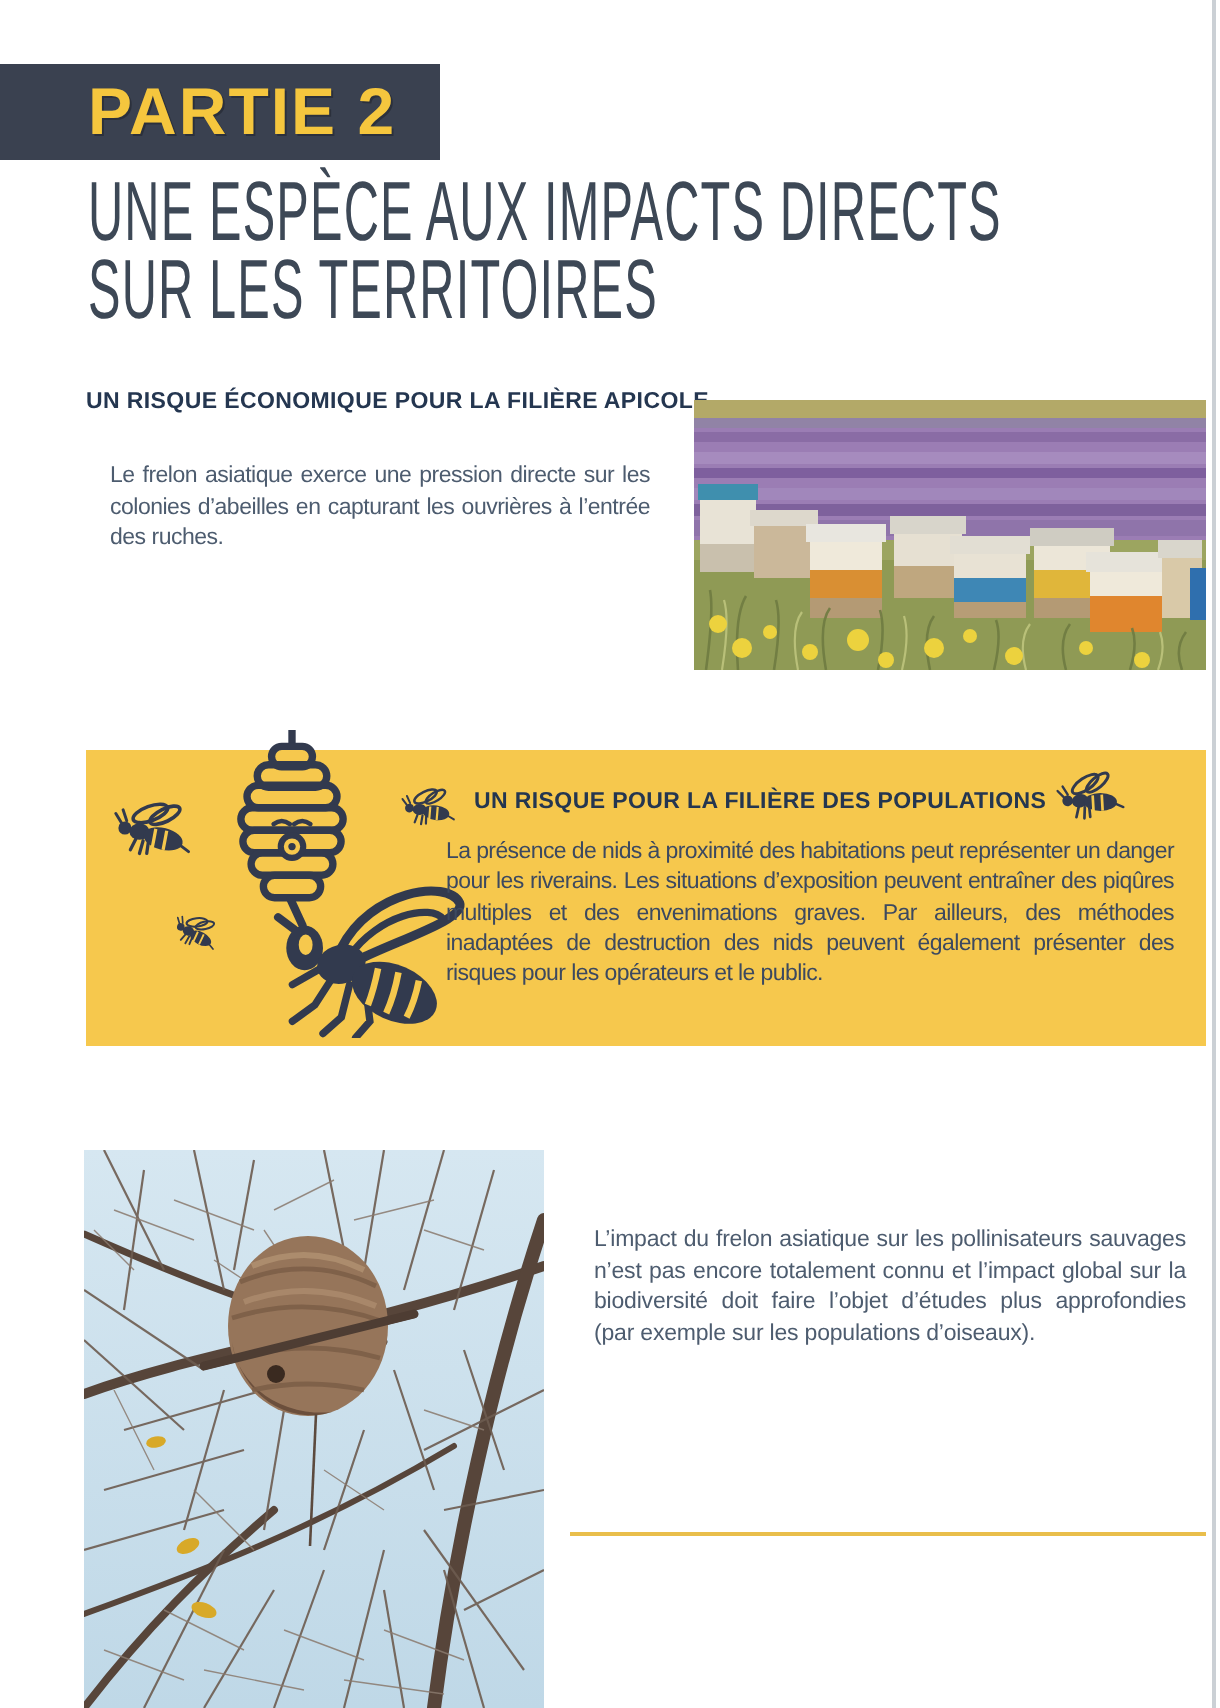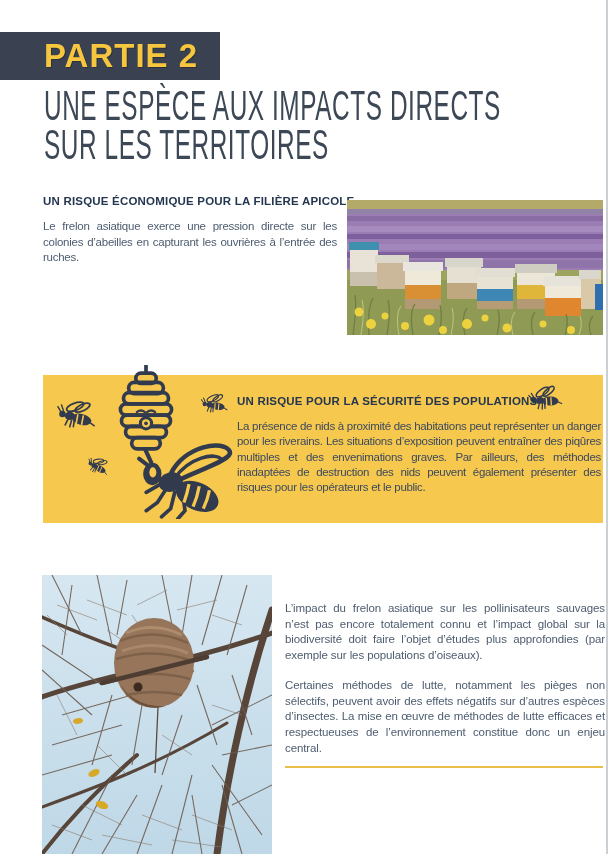--- a/index.html
+++ b/index.html
@@ -13,30 +13,30 @@
     color:#f5c63e;letter-spacing:1px;text-shadow:1px 1px 0 rgba(0,0,0,.25);white-space:nowrap;}
 
   .doc-title{position:absolute;left:44px;top:86px;color:#3d4856;font-weight:400;
     transform:scaleX(.58);transform-origin:left top;white-space:nowrap;
     font-size:42px;line-height:39px;letter-spacing:1px;}
 
   .sec-heading{position:absolute;font-size:11.5px;font-weight:700;color:#243650;
     letter-spacing:.2px;white-space:nowrap;}
   .body-text{position:absolute;font-size:11.5px;line-height:15.7px;color:#4d5c6f;
     text-align:justify;letter-spacing:-.25px;}
-  .body-text p{margin:0;}
+  .body-text p{margin:12px;}
   .body-text p.gap{margin-top:14px;}
 
   .fig{position:absolute;overflow:hidden;}
   .fig svg{display:block;}
 
   .hl-box{position:absolute;left:43px;top:375px;width:560px;height:148px;background:#f6c84d;}
   .hl-heading{position:absolute;left:194px;top:20px;font-size:11.5px;font-weight:700;
     color:#243650;letter-spacing:.2px;white-space:nowrap;}
-  .hl-body{position:absolute;left:194px;top:44px;width:364px;font-size:11.5px;line-height:15.3px;
+  .hl-body{position:absolute;left:180px;top:44px;width:364px;font-size:11.5px;line-height:15.3px;
     color:#3c4960;text-align:justify;letter-spacing:-.3px;}
   .deco{position:absolute;}
 
   .yellow-rule{position:absolute;left:285px;top:766px;width:318px;height:2px;background:#e9be4b;}
 </style>
 </head>
 <body>
 
 <svg width="0" height="0" style="position:absolute" aria-hidden="true">
   <defs>
@@ -200,21 +200,21 @@
       <ellipse cx="16.5" cy="36.5" rx="3.4" ry="5" fill="#f6c84d"></ellipse>
       <ellipse cx="34" cy="46" rx="12" ry="9.5" fill="#323a4e" transform="rotate(-14 34 46)"></ellipse>
       <ellipse cx="60" cy="60" rx="22" ry="13.5" fill="#323a4e" transform="rotate(24 60 60)"></ellipse>
       <g stroke="#f6c84d" stroke-width="3.2" fill="none">
         <path d="M52,48 Q50,58 47,66"></path>
           <path d="M62,50 Q60,61 56,70"></path>
           <path d="M72,54 Q70,64 66,72"></path>
       </g>
     </svg>
 
-    <div class="hl-heading">UN RISQUE POUR LA SÉCURITÉ DES POPULATIONS</div>
+    <div class="hl-heading">UN RISQUE POUR LA FILIÈRE DES POPULATIONS</div>
     <div class="hl-body">La présence de nids à proximité des habitations peut représenter un danger pour les riverains. Les situations d’exposition peuvent entraîner des piqûres multiples et des envenimations graves. Par ailleurs, des méthodes inadaptées de destruction des nids peuvent également présenter des risques pour les opérateurs et le public.</div>
   </div>
 
   <div class="fig" style="left:42px;top:575px;width:230px;height:279px;">
     <svg width="230" height="279" viewBox="0 0 230 279">
       <defs>
         <linearGradient id="skyg" x1="0" y1="0" x2="0" y2="1">
           <stop offset="0" stop-color="#d6e7f1"></stop>
             <stop offset="1" stop-color="#bfd8e7"></stop>
         </linearGradient>
@@ -303,19 +303,18 @@
         <ellipse cx="52" cy="198" rx="6" ry="3.4" transform="rotate(-25 52 198)"></ellipse>
         <ellipse cx="60" cy="230" rx="6.5" ry="3.6" transform="rotate(20 60 230)"></ellipse>
         <ellipse cx="36" cy="146" rx="5" ry="2.8" transform="rotate(-10 36 146)"></ellipse>
       </g>
     </svg>
   </div>
 
 
   <div class="body-text" style="left:285px;top:601px;width:320px;letter-spacing:-.1px;">
     <p>L’impact du frelon asiatique sur les pollinisateurs sauvages n’est pas encore totalement connu et l’impact global sur la biodiversité doit faire l’objet d’études plus approfondies (par exemple sur les populations d’oiseaux).</p>
-    <p class="gap">Certaines méthodes de lutte, notamment les pièges non sélectifs, peuvent avoir des effets négatifs sur d’autres espèces d’insectes. La mise en œuvre de méthodes de lutte efficaces et respectueuses de l’environnement constitue donc un enjeu central.</p>
   </div>
 
   <div class="yellow-rule"></div>
 
   <div class="right-border"></div>
 </div>
 
 </body></html>

